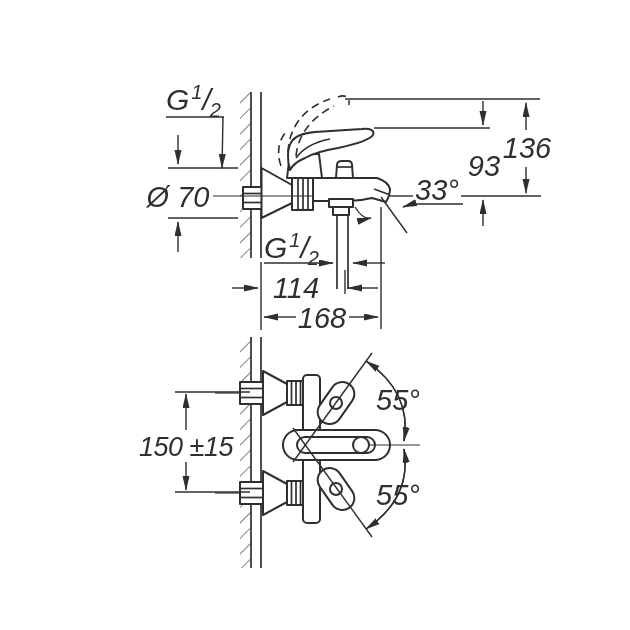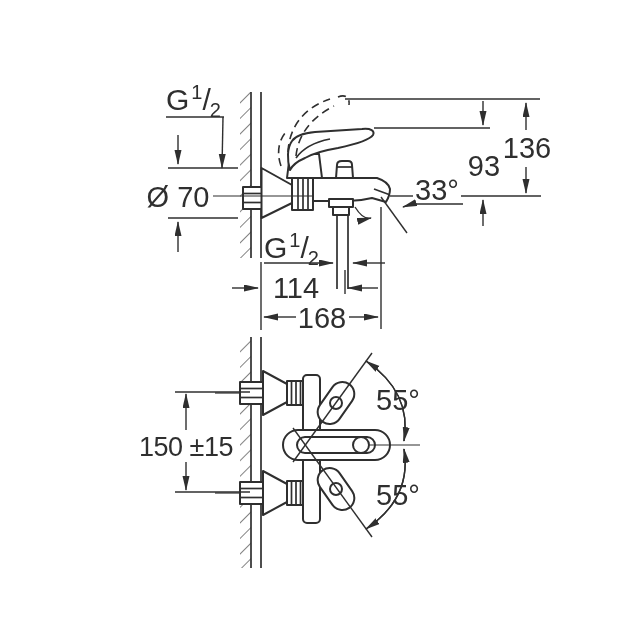--- a/index.html
+++ b/index.html
@@ -1,16 +1,16 @@
 <!DOCTYPE html>
 <html><head>
 <meta charset="utf-8">
 <style>
   html,body{margin:0;padding:0;background:#ffffff;width:630px;height:630px;overflow:hidden;}
-  .stage{position:relative;width:630px;height:512px;background:#fff;font-family:"Liberation Sans",sans-serif;}
+  .stage{position:relative;width:630px;height:512px;background:#fff;font-family:"Liberation Sans",sans-serif;font-style:italic;}
   svg{position:absolute;left:0;top:0;}
   svg text{font-family:"Liberation Sans",sans-serif;fill:#2f2f2f;}
   .part{fill:#ffffff;stroke:#2f2f2f;stroke-width:2;stroke-linejoin:round;}
   .part-thin{fill:none;stroke:#2f2f2f;stroke-width:1.7;}
   .dash{fill:none;stroke:#2f2f2f;stroke-width:1.6;stroke-dasharray:8 5;}
   .dim{fill:none;stroke:#2f2f2f;stroke-width:1.4;}
   .cl{fill:none;stroke:#2f2f2f;stroke-width:1.2;}
   .txt{font-size:29px;}
   .txt-sm{font-size:27px;letter-spacing:-0.5px;}
   .gtxt{font-size:30px;}

